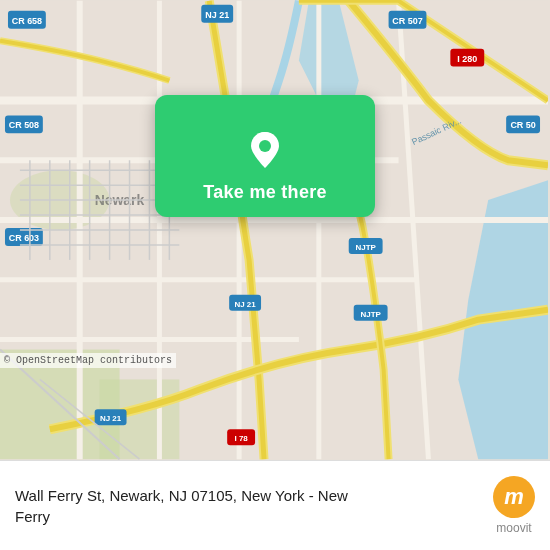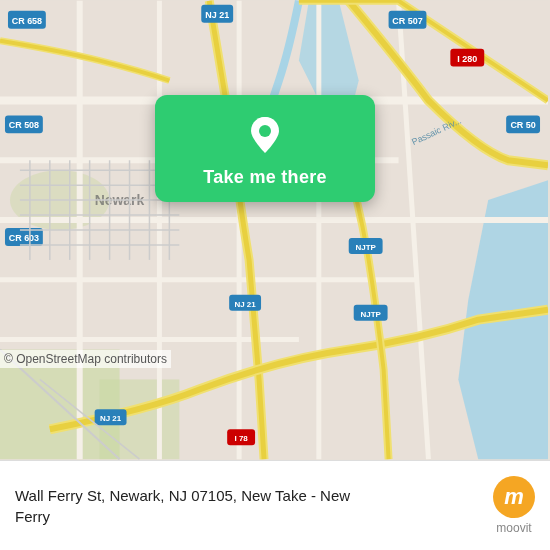--- a/index.html
+++ b/index.html
@@ -30,21 +30,21 @@
     .location-card {
       position: absolute;
       top: 95px;
       left: 155px;
       width: 220px;
       background: #2ecc71;
       border-radius: 12px;
       display: flex;
       flex-direction: column;
       align-items: center;
-      padding: 18px 20px 14px;
+      padding: 33px 20px 14px;
       box-shadow: 0 4px 15px rgba(0,0,0,0.3);
     }
 
     .pin-icon {
       width: 44px;
       height: 44px;
       margin-bottom: 10px;
     }
 
     .take-me-there-btn {
@@ -113,23 +113,24 @@
       font-size: 12px;
       color: #888;
       font-weight: 500;
     }
 
     .osm-credit {
       position: absolute;
       bottom: 92px;
       left: 0;
       background: rgba(255,255,255,0.7);
-      font-size: 12px;
+      font-size: 10px;
       color: #555;
       padding: 2px 4px;
+      font-family: Liberation Mono, monospace;
     }
   </style>
 </head>
 <body>
 
 <div class="map-container">
 
   <svg class="map-svg" viewBox="0 0 550 460" xmlns="http://www.w3.org/2000/svg">
 
     <rect width="550" height="460" fill="#e8e0d8"></rect>
@@ -245,21 +246,21 @@
       <circle cx="22" cy="18" r="6" fill="#2ecc71"></circle>
     </svg>
     <button class="take-me-there-btn">Take me there</button>
   </div>
 
   <div class="osm-credit">© OpenStreetMap contributors</div>
 </div>
 
 <div class="info-bar">
   <div class="info-text">
-    <div class="info-address">Wall Ferry St, Newark, NJ 07105, New Take - New</div>
+    <div class="info-address">Wall Ferry St, Newark, NJ 07105, New York - New</div>
     <div class="info-address">Ferry</div>
   </div>
   <div class="moovit-logo">
     <div class="moovit-circle">
       <span class="moovit-m">m</span>
     </div>
     <span class="moovit-label">moovit</span>
   </div>
 </div>
 

